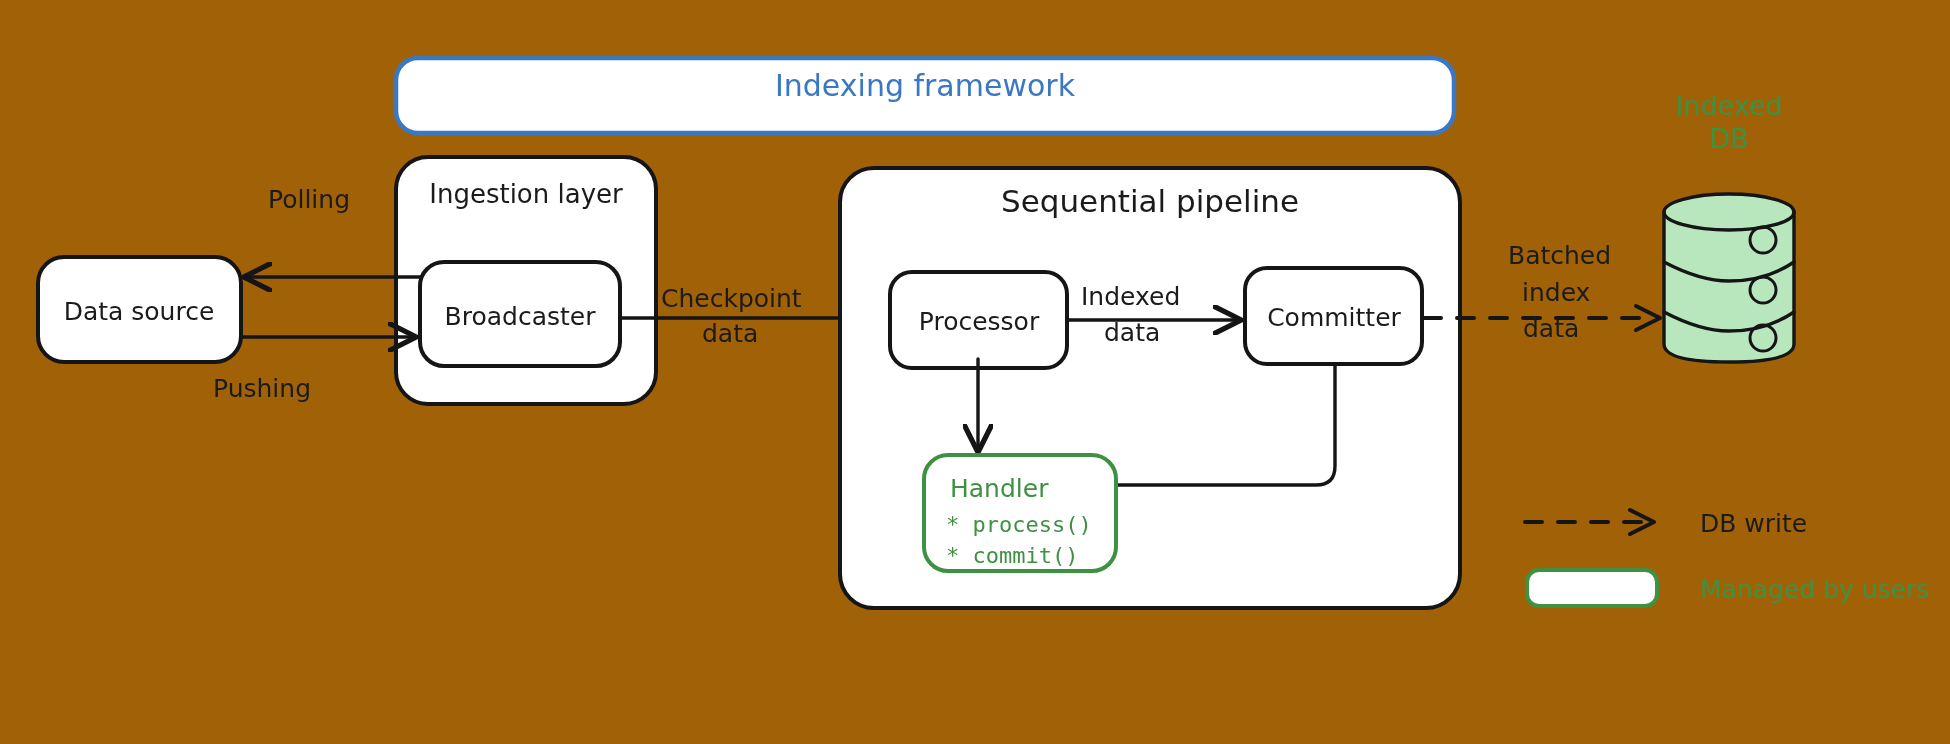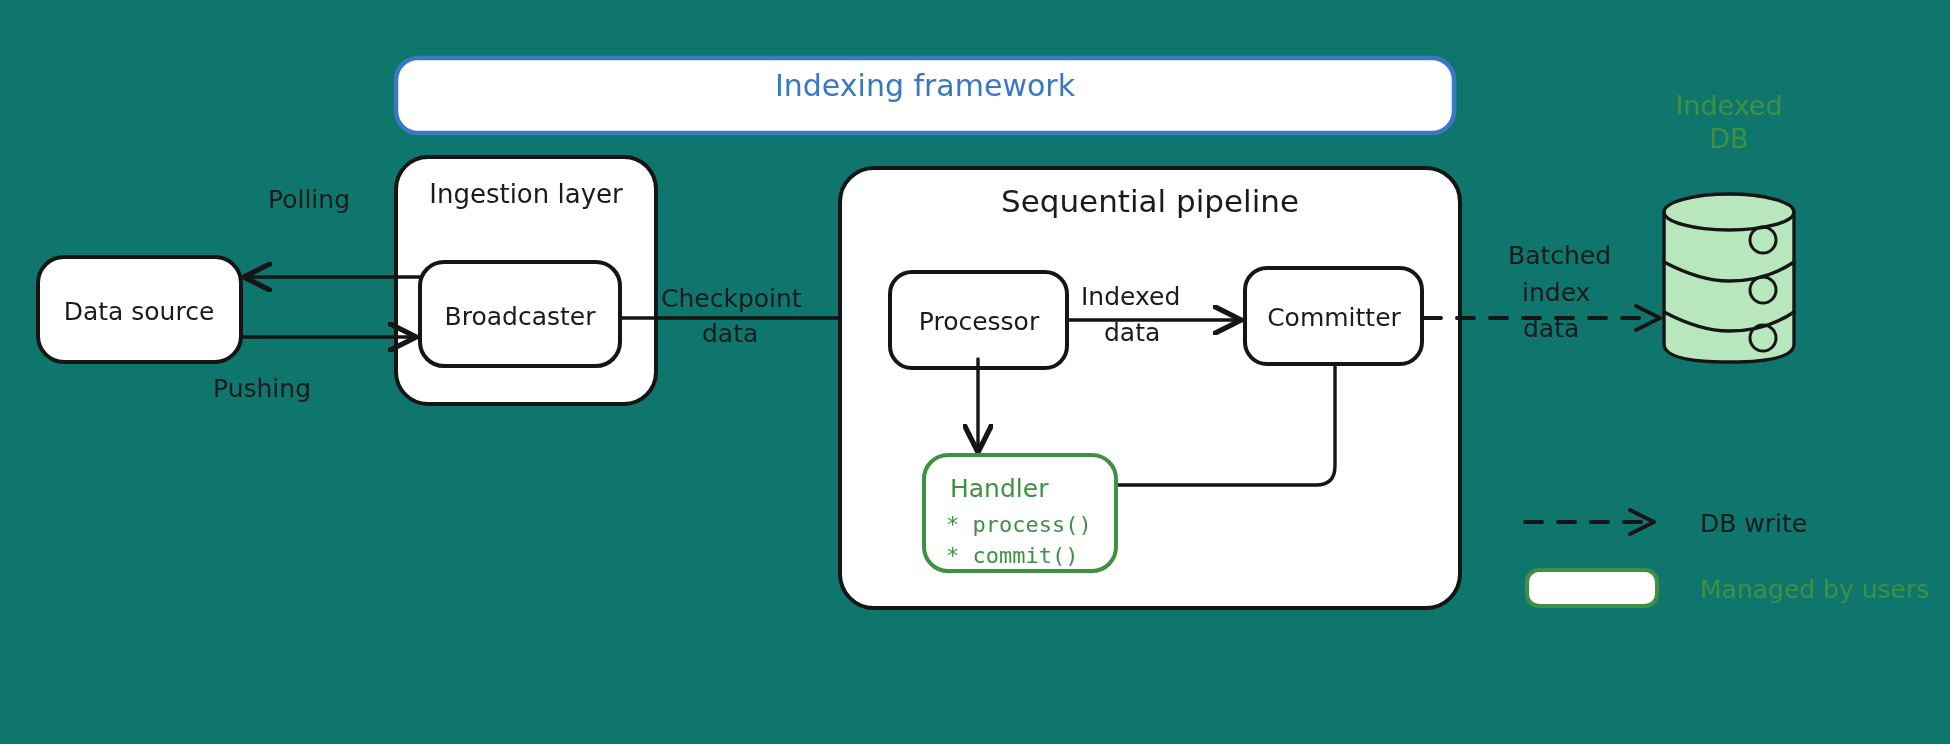--- a/index.html
+++ b/index.html
@@ -11,21 +11,21 @@
   body {
     width: 1950px;
     height: 744px;
     overflow: hidden;
     font-family: "DejaVu Sans", sans-serif;
   }
   #diagram-root {
     position: relative;
     width: 1950px;
     height: 744px;
-    background: #0f766e;
+    background: #a16207;
   }
   #diagram-svg {
     position: absolute;
     top: 0;
     left: 0;
     width: 1950px;
     height: 744px;
   }
   .hand-text {
     font-family: "DejaVu Sans", sans-serif;

